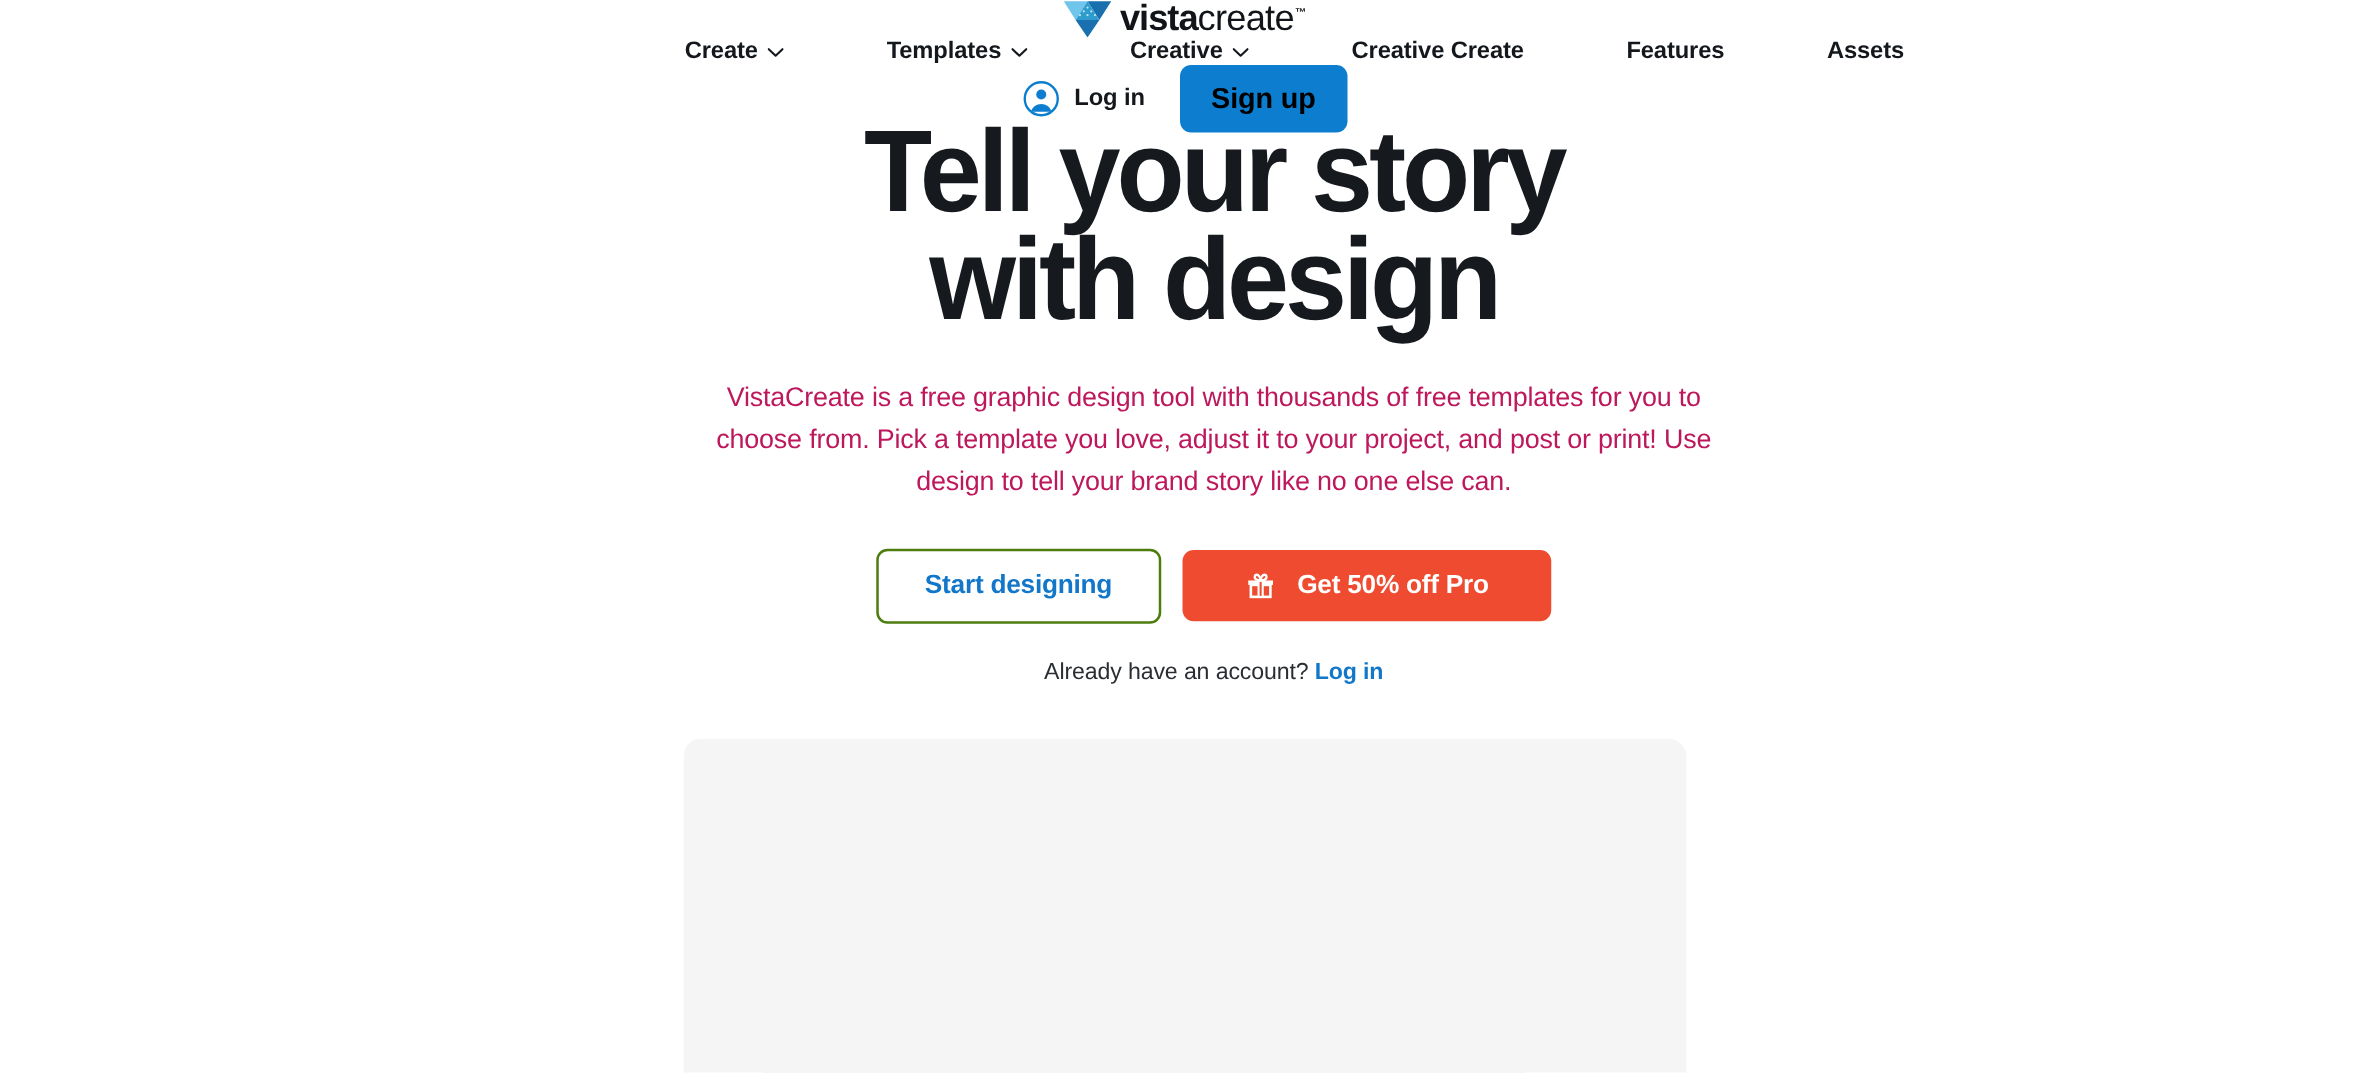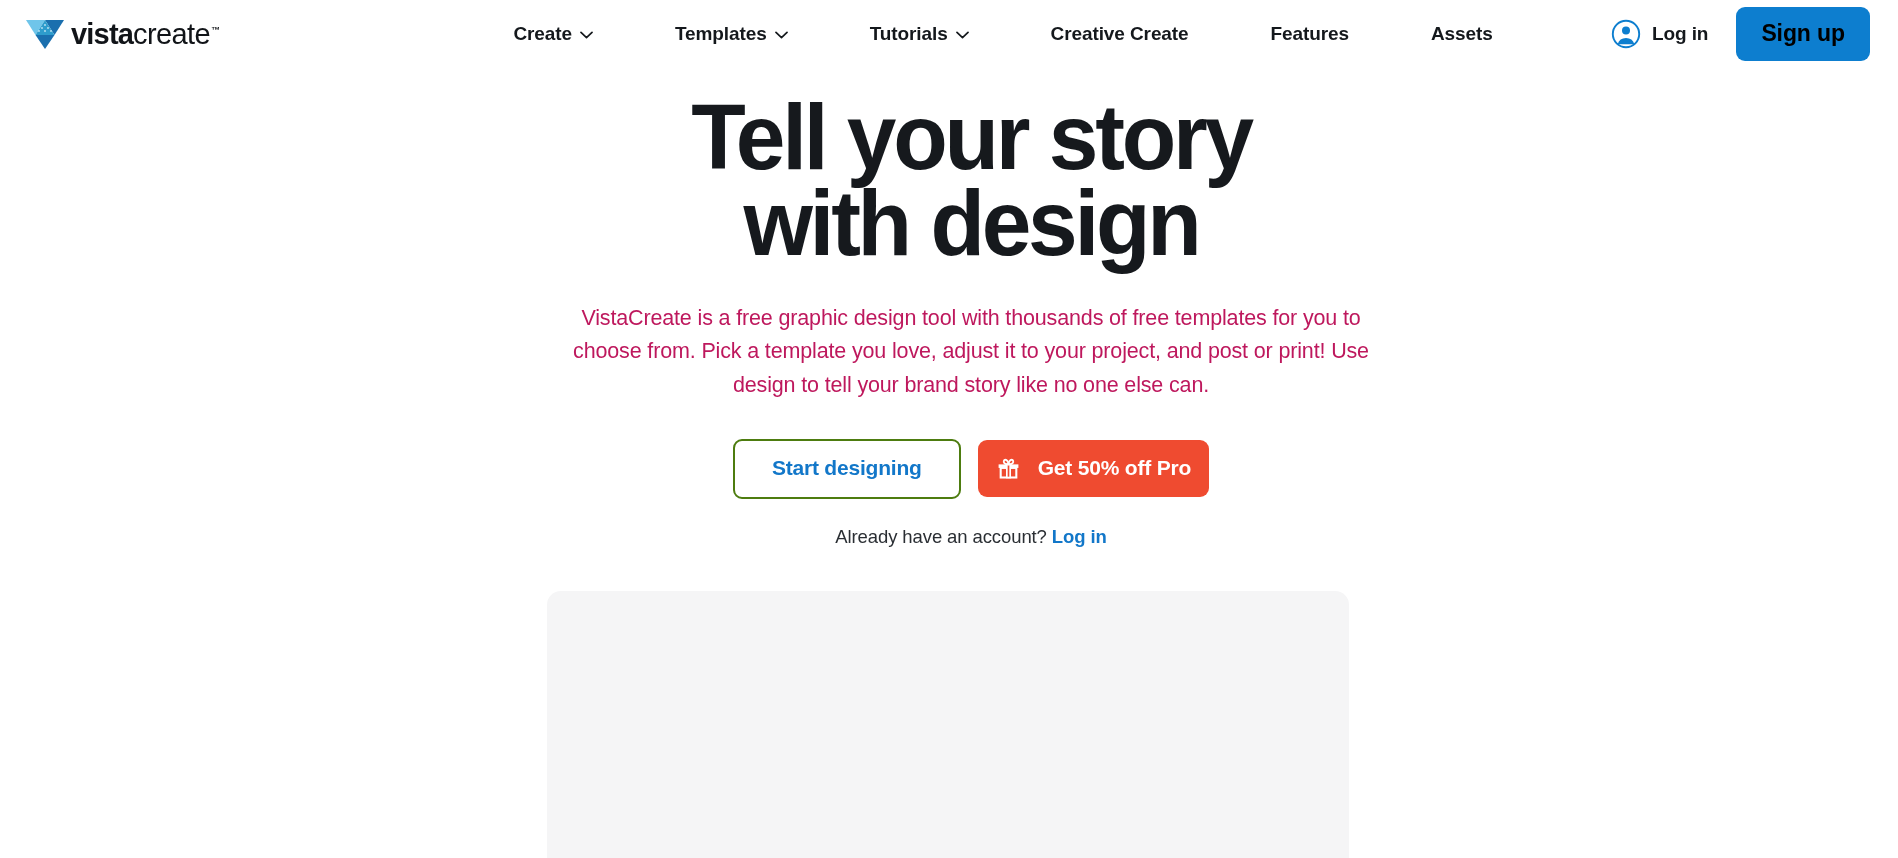--- a/index.html
+++ b/index.html
@@ -11,20 +11,21 @@
     -webkit-font-smoothing: antialiased;
   }
 
   
   .header {
     position: relative;
     height: 68px;
     display: flex;
     align-items: center;
     padding: 0 28px 0 26px;
+    flex-direction: column;
   }
   .logo-wrap {
     display: flex; align-items: center; gap: 7px;
     flex: 0 0 auto;
   }
   .logo-mark { width: 38px; height: 30px; display:block; }
   .logo-text {
     font-size: 29px;
     font-weight: 700;
     letter-spacing: -0.8px;
@@ -121,21 +122,21 @@
     letter-spacing: -0.2px;
     font-family: "Liberation Sans", sans-serif;
   }
   .btn-promo {
     background: #ef4b30;
     border: none;
     color: #ffffff;
     font-size: 21px;
     font-weight: 700;
     border-radius: 9px;
-    padding: 15px 18px 17px;
+    padding: 15px 50px 17px;
     cursor: pointer;
     display: flex; align-items: center; gap: 17px;
     letter-spacing: -0.2px;
     font-family: "Liberation Sans", sans-serif;
   }
   .gift-icon { width: 25px; height: 25px; display: block; }
   .already {
     margin-top: 27px;
     font-size: 18.5px;
     color: #2a2e33;
@@ -192,21 +193,21 @@
           <path d="M1 1.4 6.5 6.6 12 1.4" fill="none" stroke="#14181c" stroke-width="1.7" stroke-linecap="round" stroke-linejoin="round"></path>
         </svg>
     </div>
     <div class="nav-item">
       <span>Templates</span>
       <svg class="chev" viewBox="0 0 13 8">
           <path d="M1 1.4 6.5 6.6 12 1.4" fill="none" stroke="#14181c" stroke-width="1.7" stroke-linecap="round" stroke-linejoin="round"></path>
         </svg>
     </div>
     <div class="nav-item">
-      <span>Tutorials</span>
+      <span>Creative</span>
       <svg class="chev" viewBox="0 0 13 8">
           <path d="M1 1.4 6.5 6.6 12 1.4" fill="none" stroke="#14181c" stroke-width="1.7" stroke-linecap="round" stroke-linejoin="round"></path>
         </svg>
     </div>
     <div class="nav-item">
       <span>Creative Create</span>
     </div>
     <div class="nav-item">
       <span>Features</span>
     </div>

